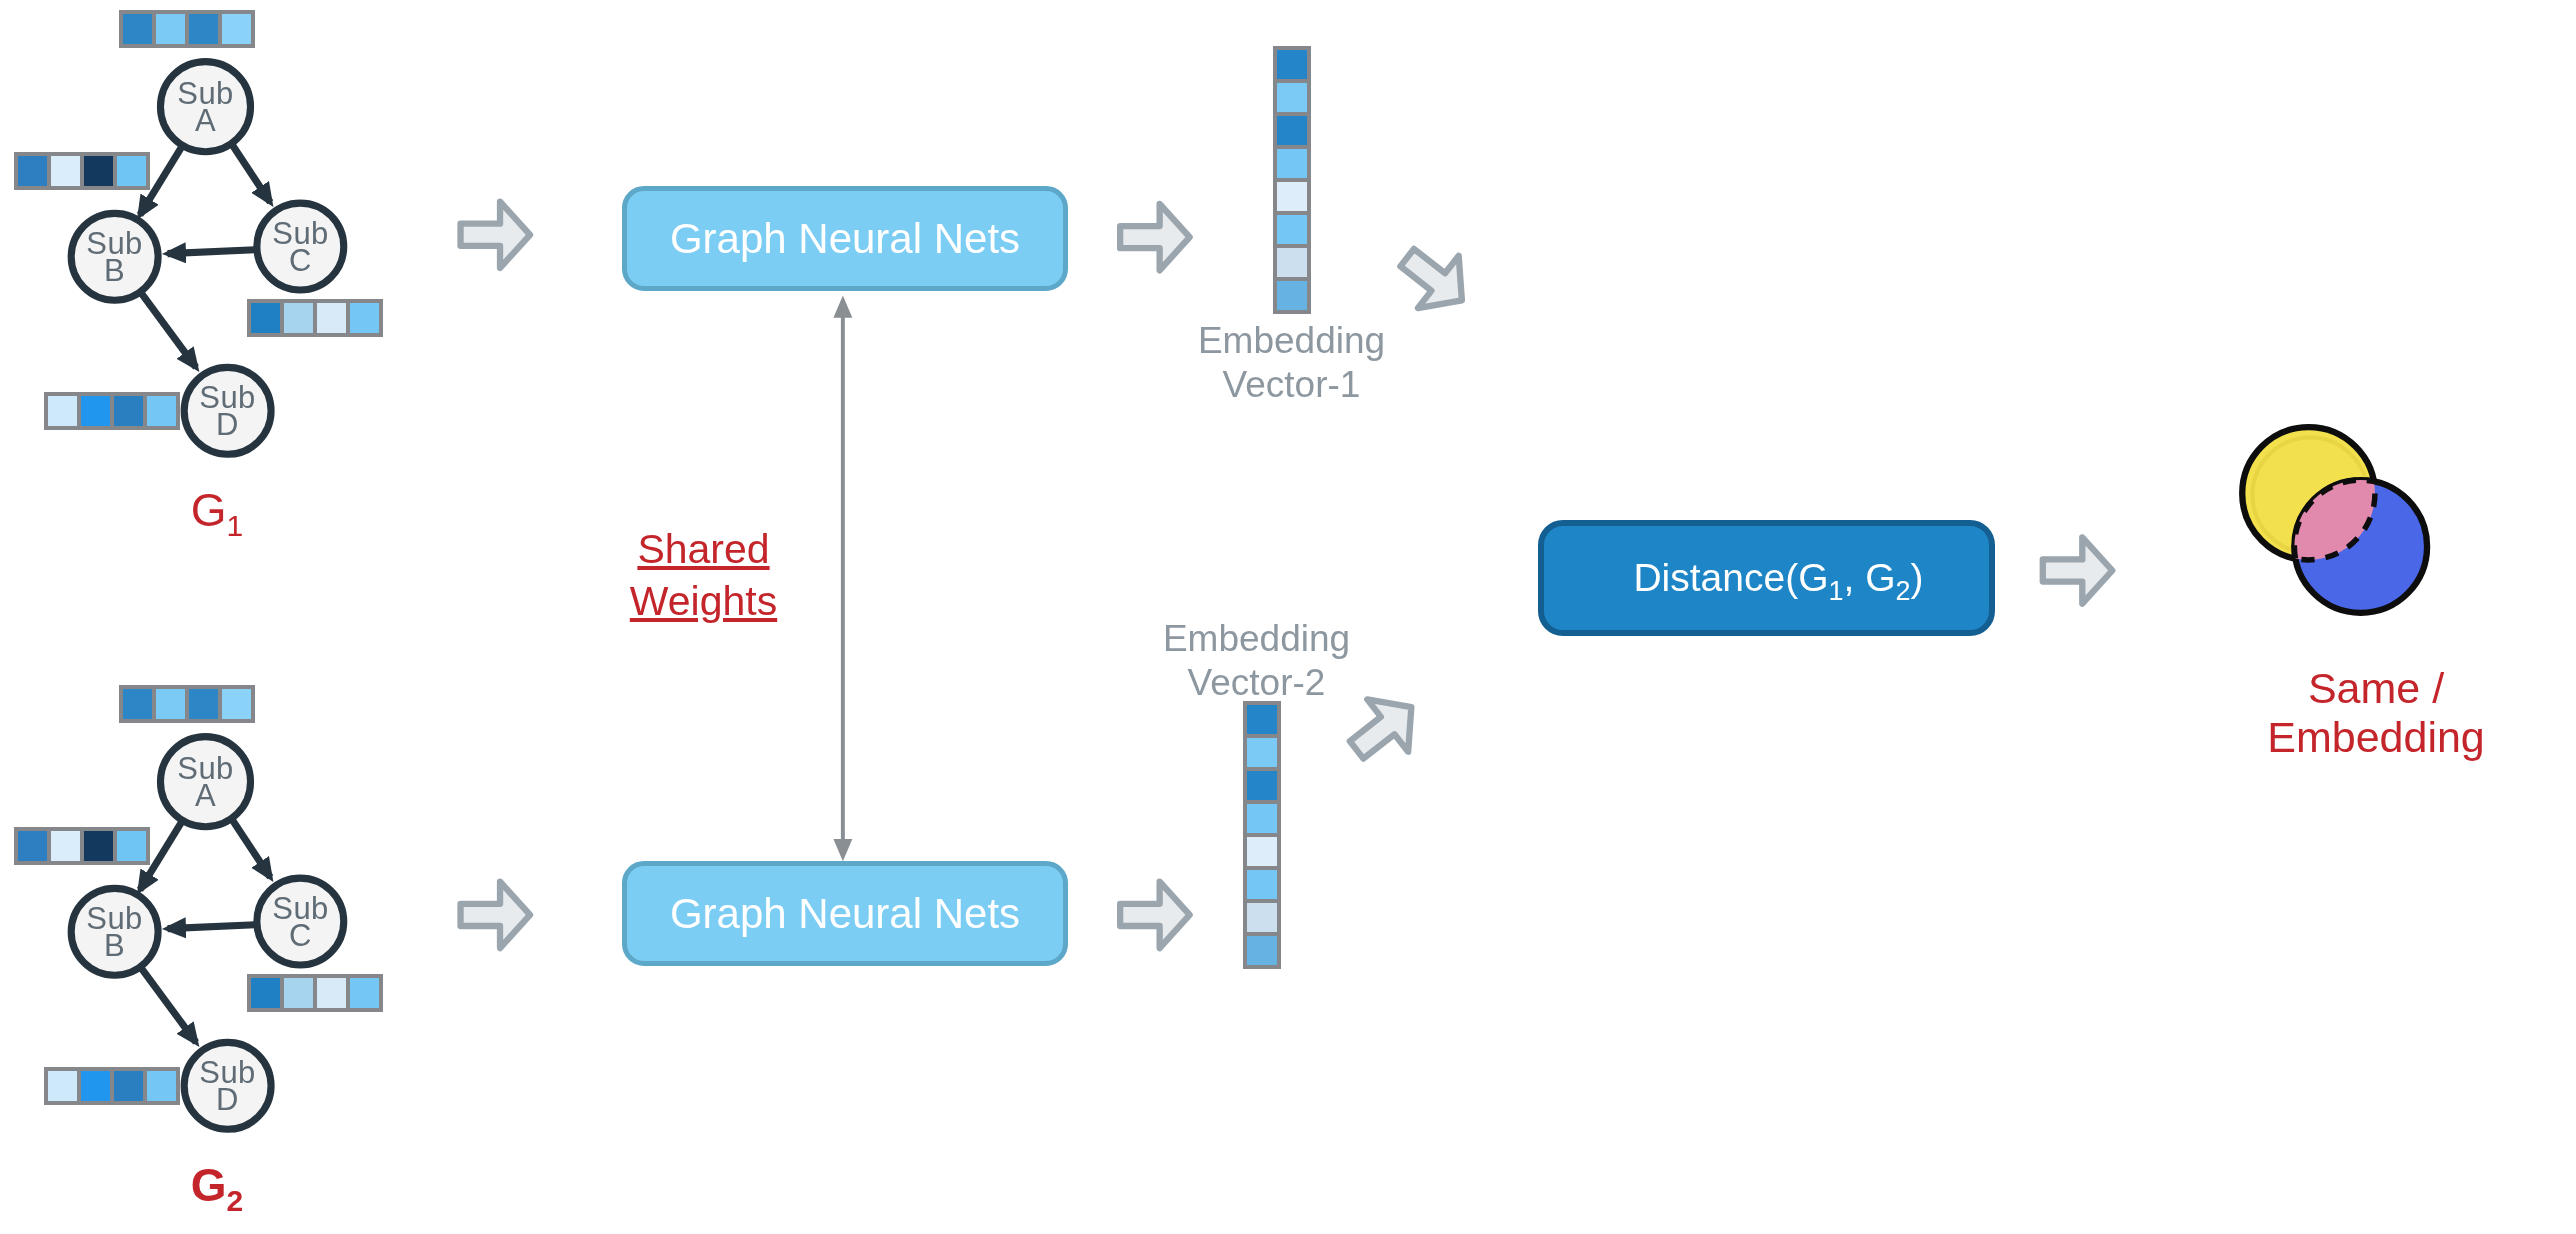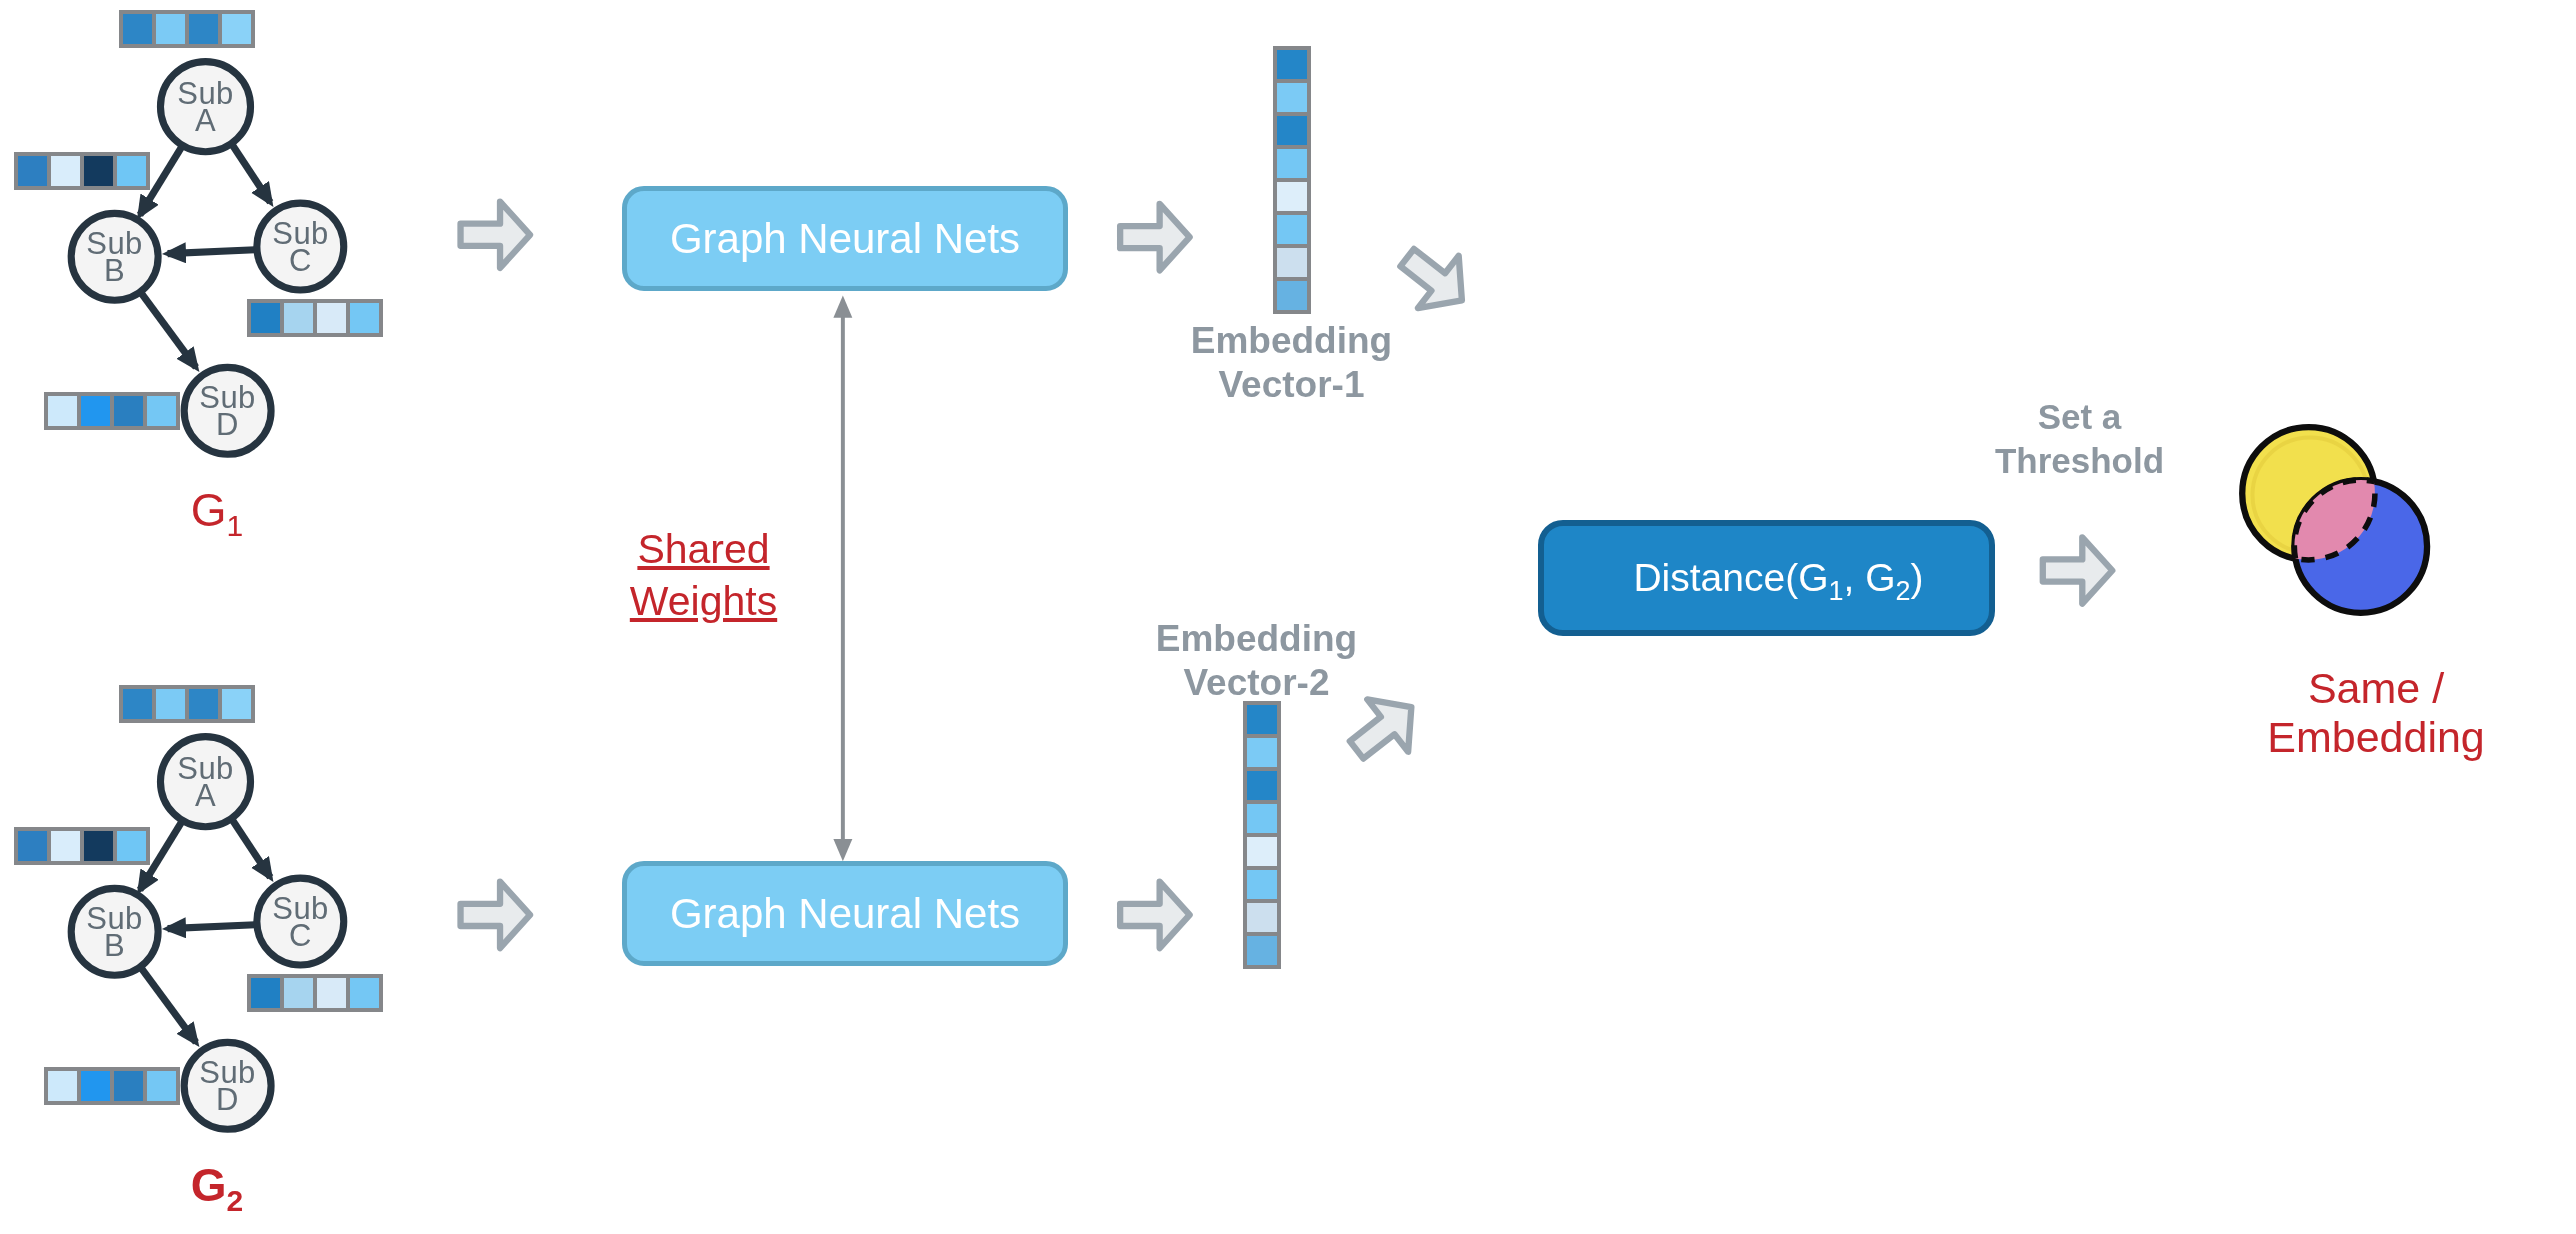--- a/index.html
+++ b/index.html
@@ -78,21 +78,20 @@
   }
   .distance-box sub { font-size: 27px; line-height: 0; }
 
   
   .gray-note {
     position: absolute;
     text-align: center;
     color: var(--gray-text, #8d97a0);
     font-size: 36px;
     line-height: 44px;
-    font-weight: bold;
   }
   .red-note {
     position: absolute;
     text-align: center;
     color: var(--red-text, #c4252b);
     font-size: 41px;
     line-height: 52px;
   }
   .result-label {
     position: absolute;
@@ -301,24 +300,20 @@
       <div class="cell" style="background: rgb(221, 238, 250);"></div>
       <div class="cell" style="background: rgb(116, 199, 244);"></div>
       <div class="cell" style="background: rgb(204, 223, 238);"></div>
       <div class="cell" style="background: rgb(102, 178, 226);"></div>
     </div>
 
   <div class="distance-box">
     <span>Distance(G</span><sub>1</sub><span>, G</span><sub>2</sub><span>)</span>
   </div>
 
-  <div class="gray-note threshold-label">
-    <div>Set a</div>
-    <div>Threshold</div>
-  </div>
 
   <svg class="abs" style="left:2228px; top:409px;" width="237" height="237" viewBox="0 0 300 300">
     <defs>
       <clipPath id="clipYellow">
           <circle cx="102" cy="107" r="84"></circle>
         </clipPath>
       <clipPath id="clipBlue">
           <circle cx="168" cy="174" r="84"></circle>
         </clipPath>
     </defs>

